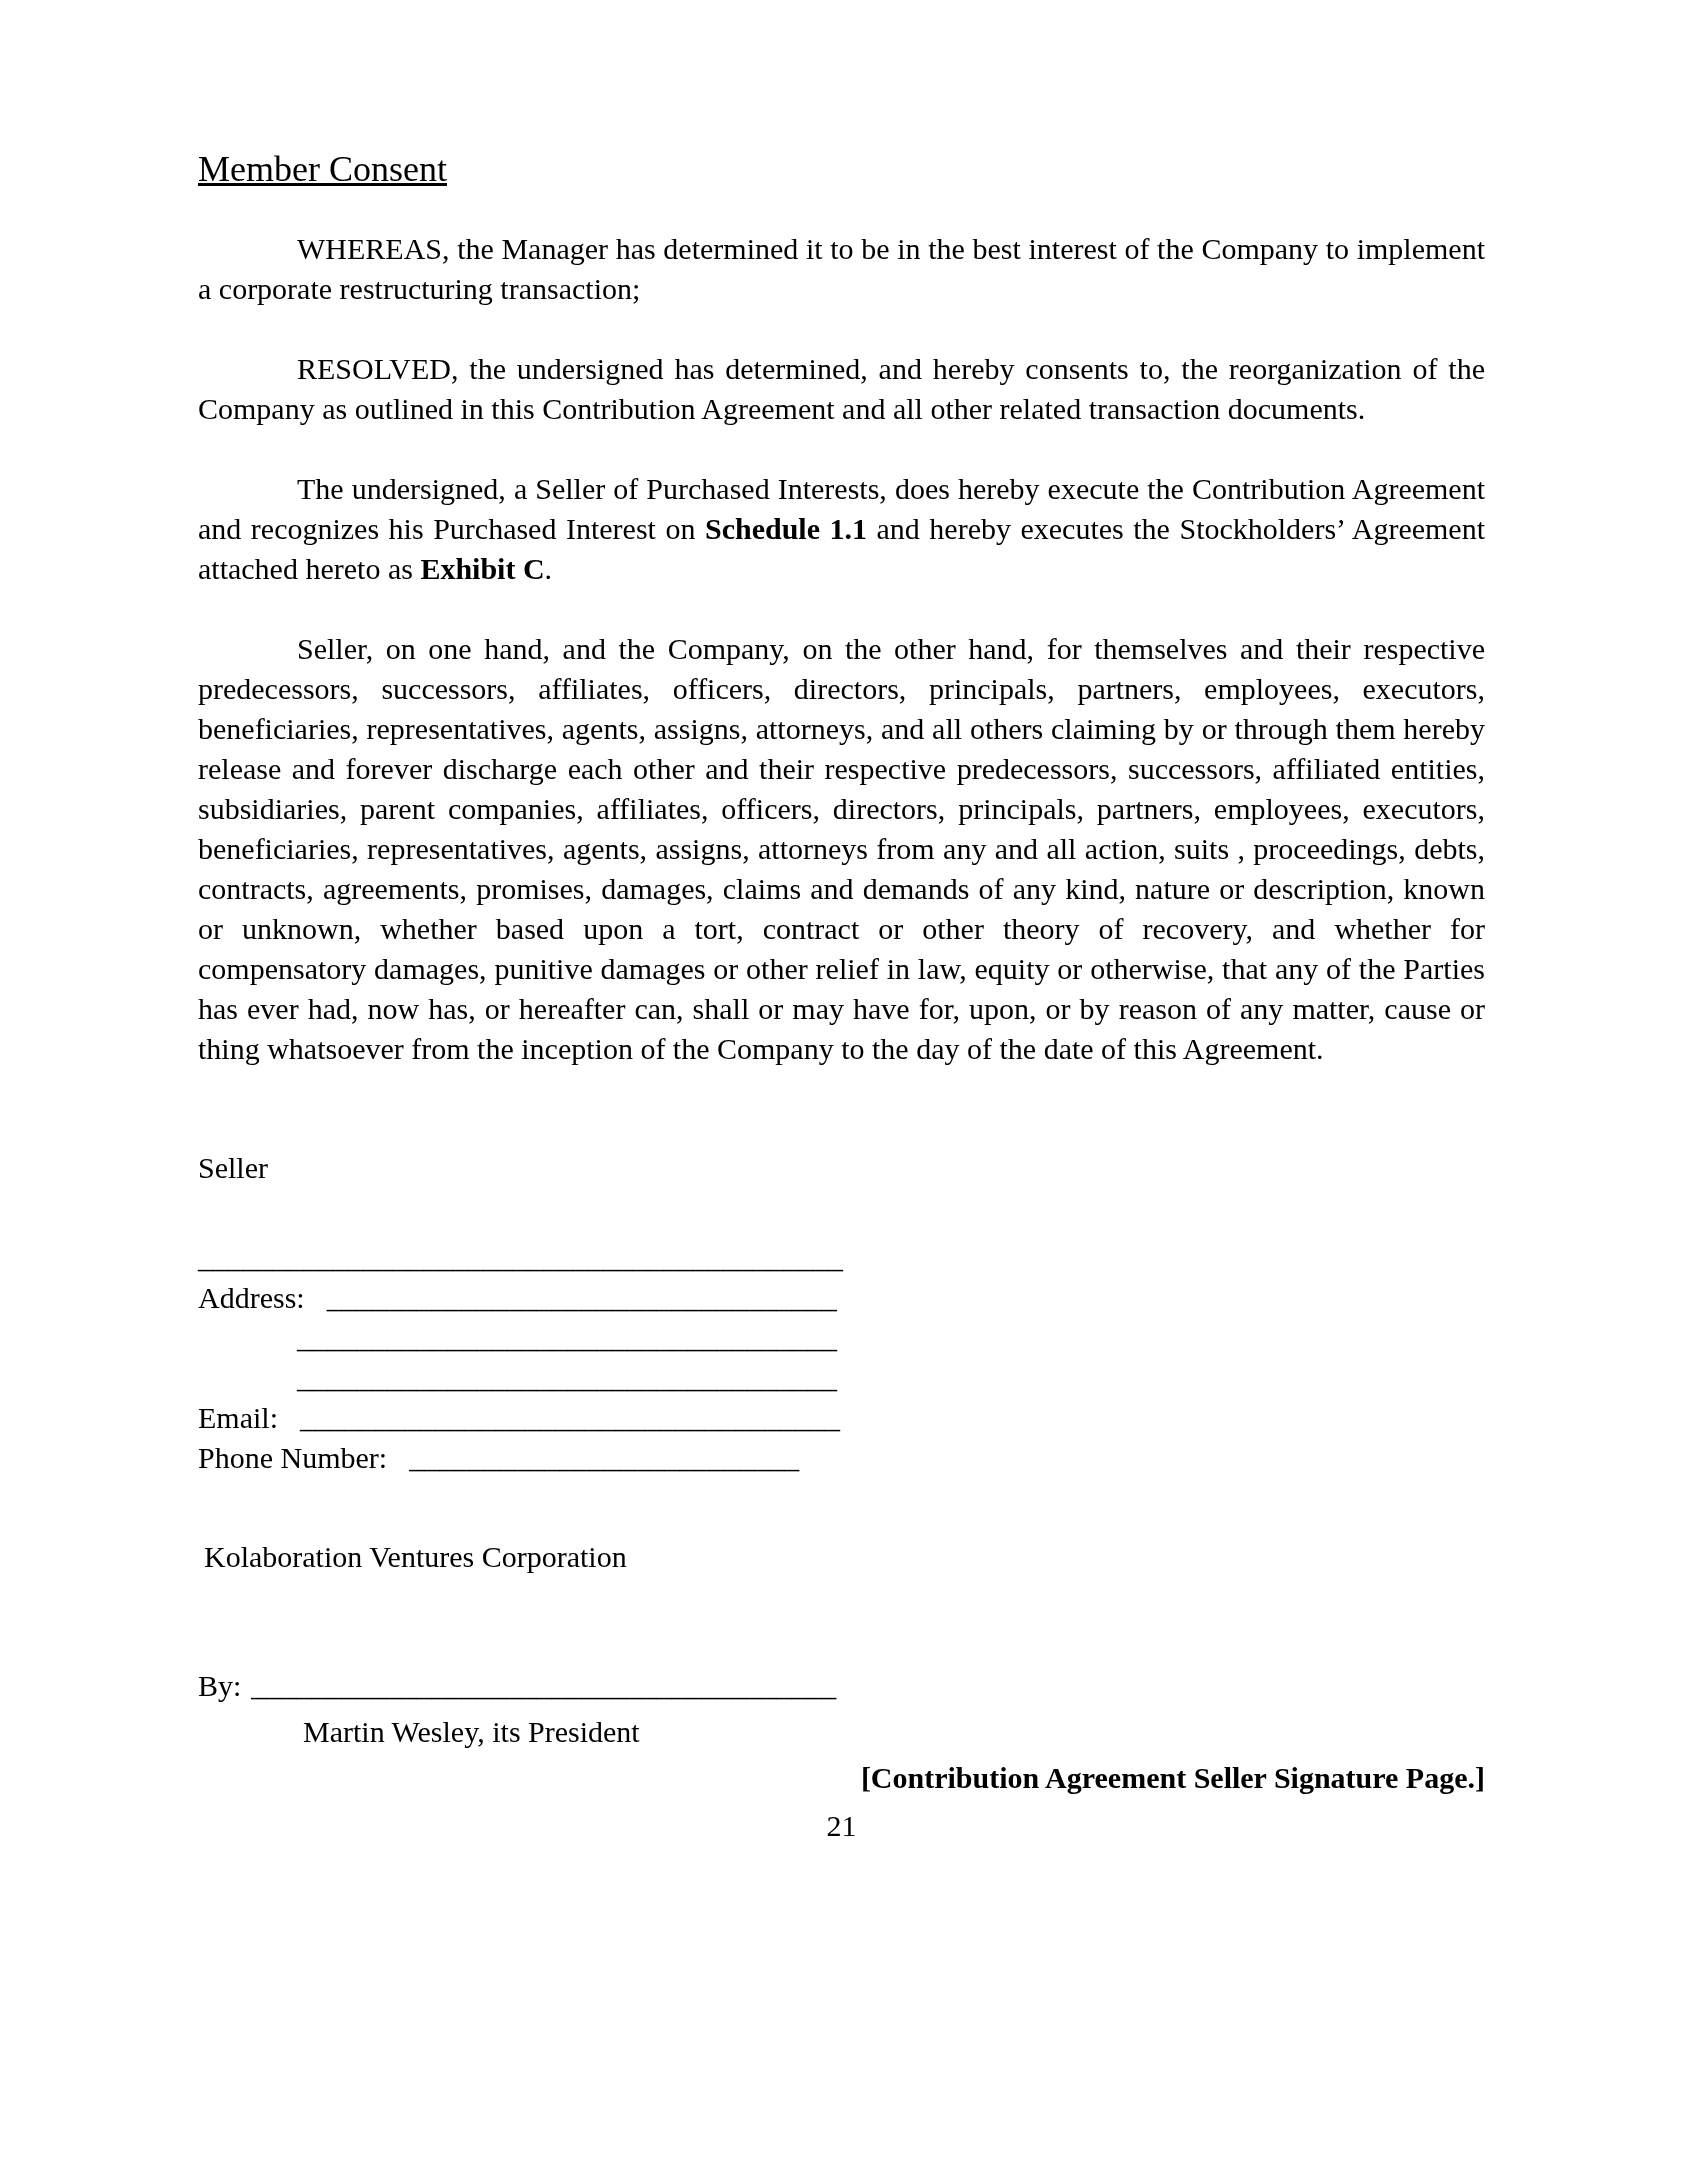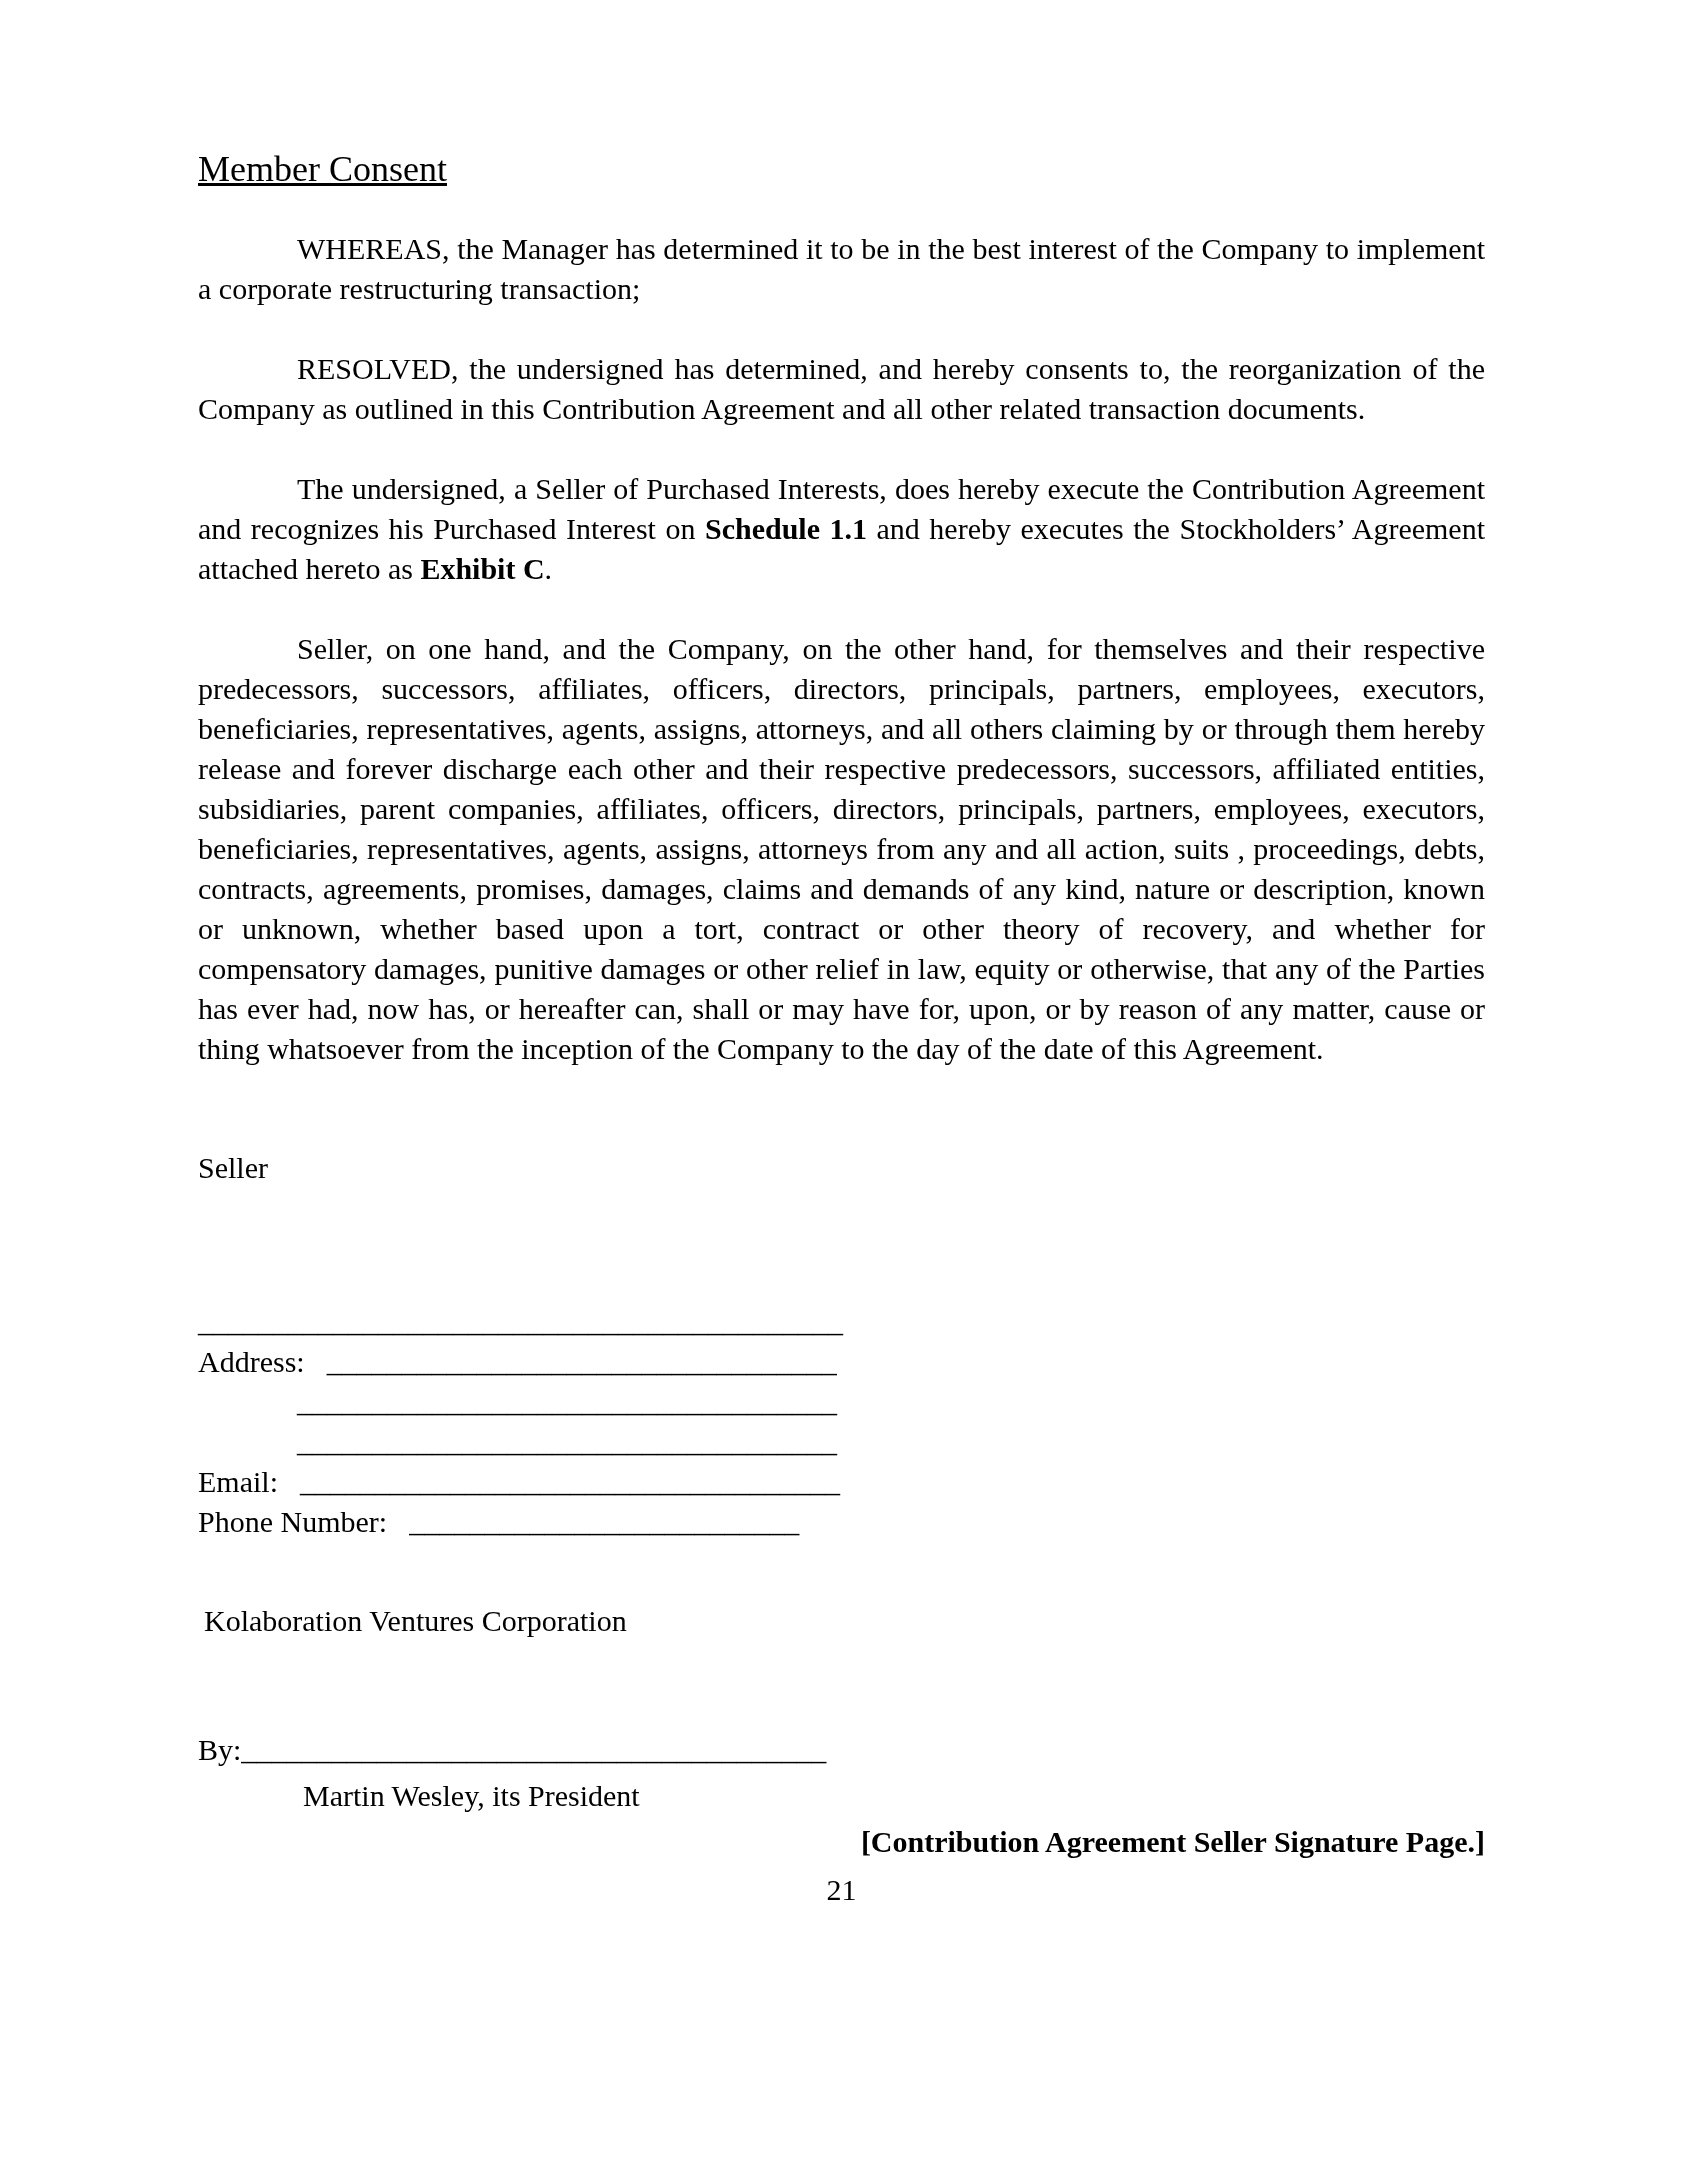--- a/index.html
+++ b/index.html
@@ -33,29 +33,30 @@
   }
   .plain {
     margin: 6px;
     text-align: left;
     text-indent: 0;
   }
   .seller-label {
     margin: 79px 0 0 0;
   }
   .sig-block {
-    margin-top: 114px;
+    margin-top: 50px;
   }
   .sig-row {
     white-space: nowrap;
   }
   .ul {
     margin-left: 22px;
   }
   .ul-tight {
+    margin-left: 10px;
   }
   .indent100 {
     margin-left: 99px;
   }
   .company {
     margin-top: 59px;
   }
   .by-row {
     margin-top: 89px;
   }

